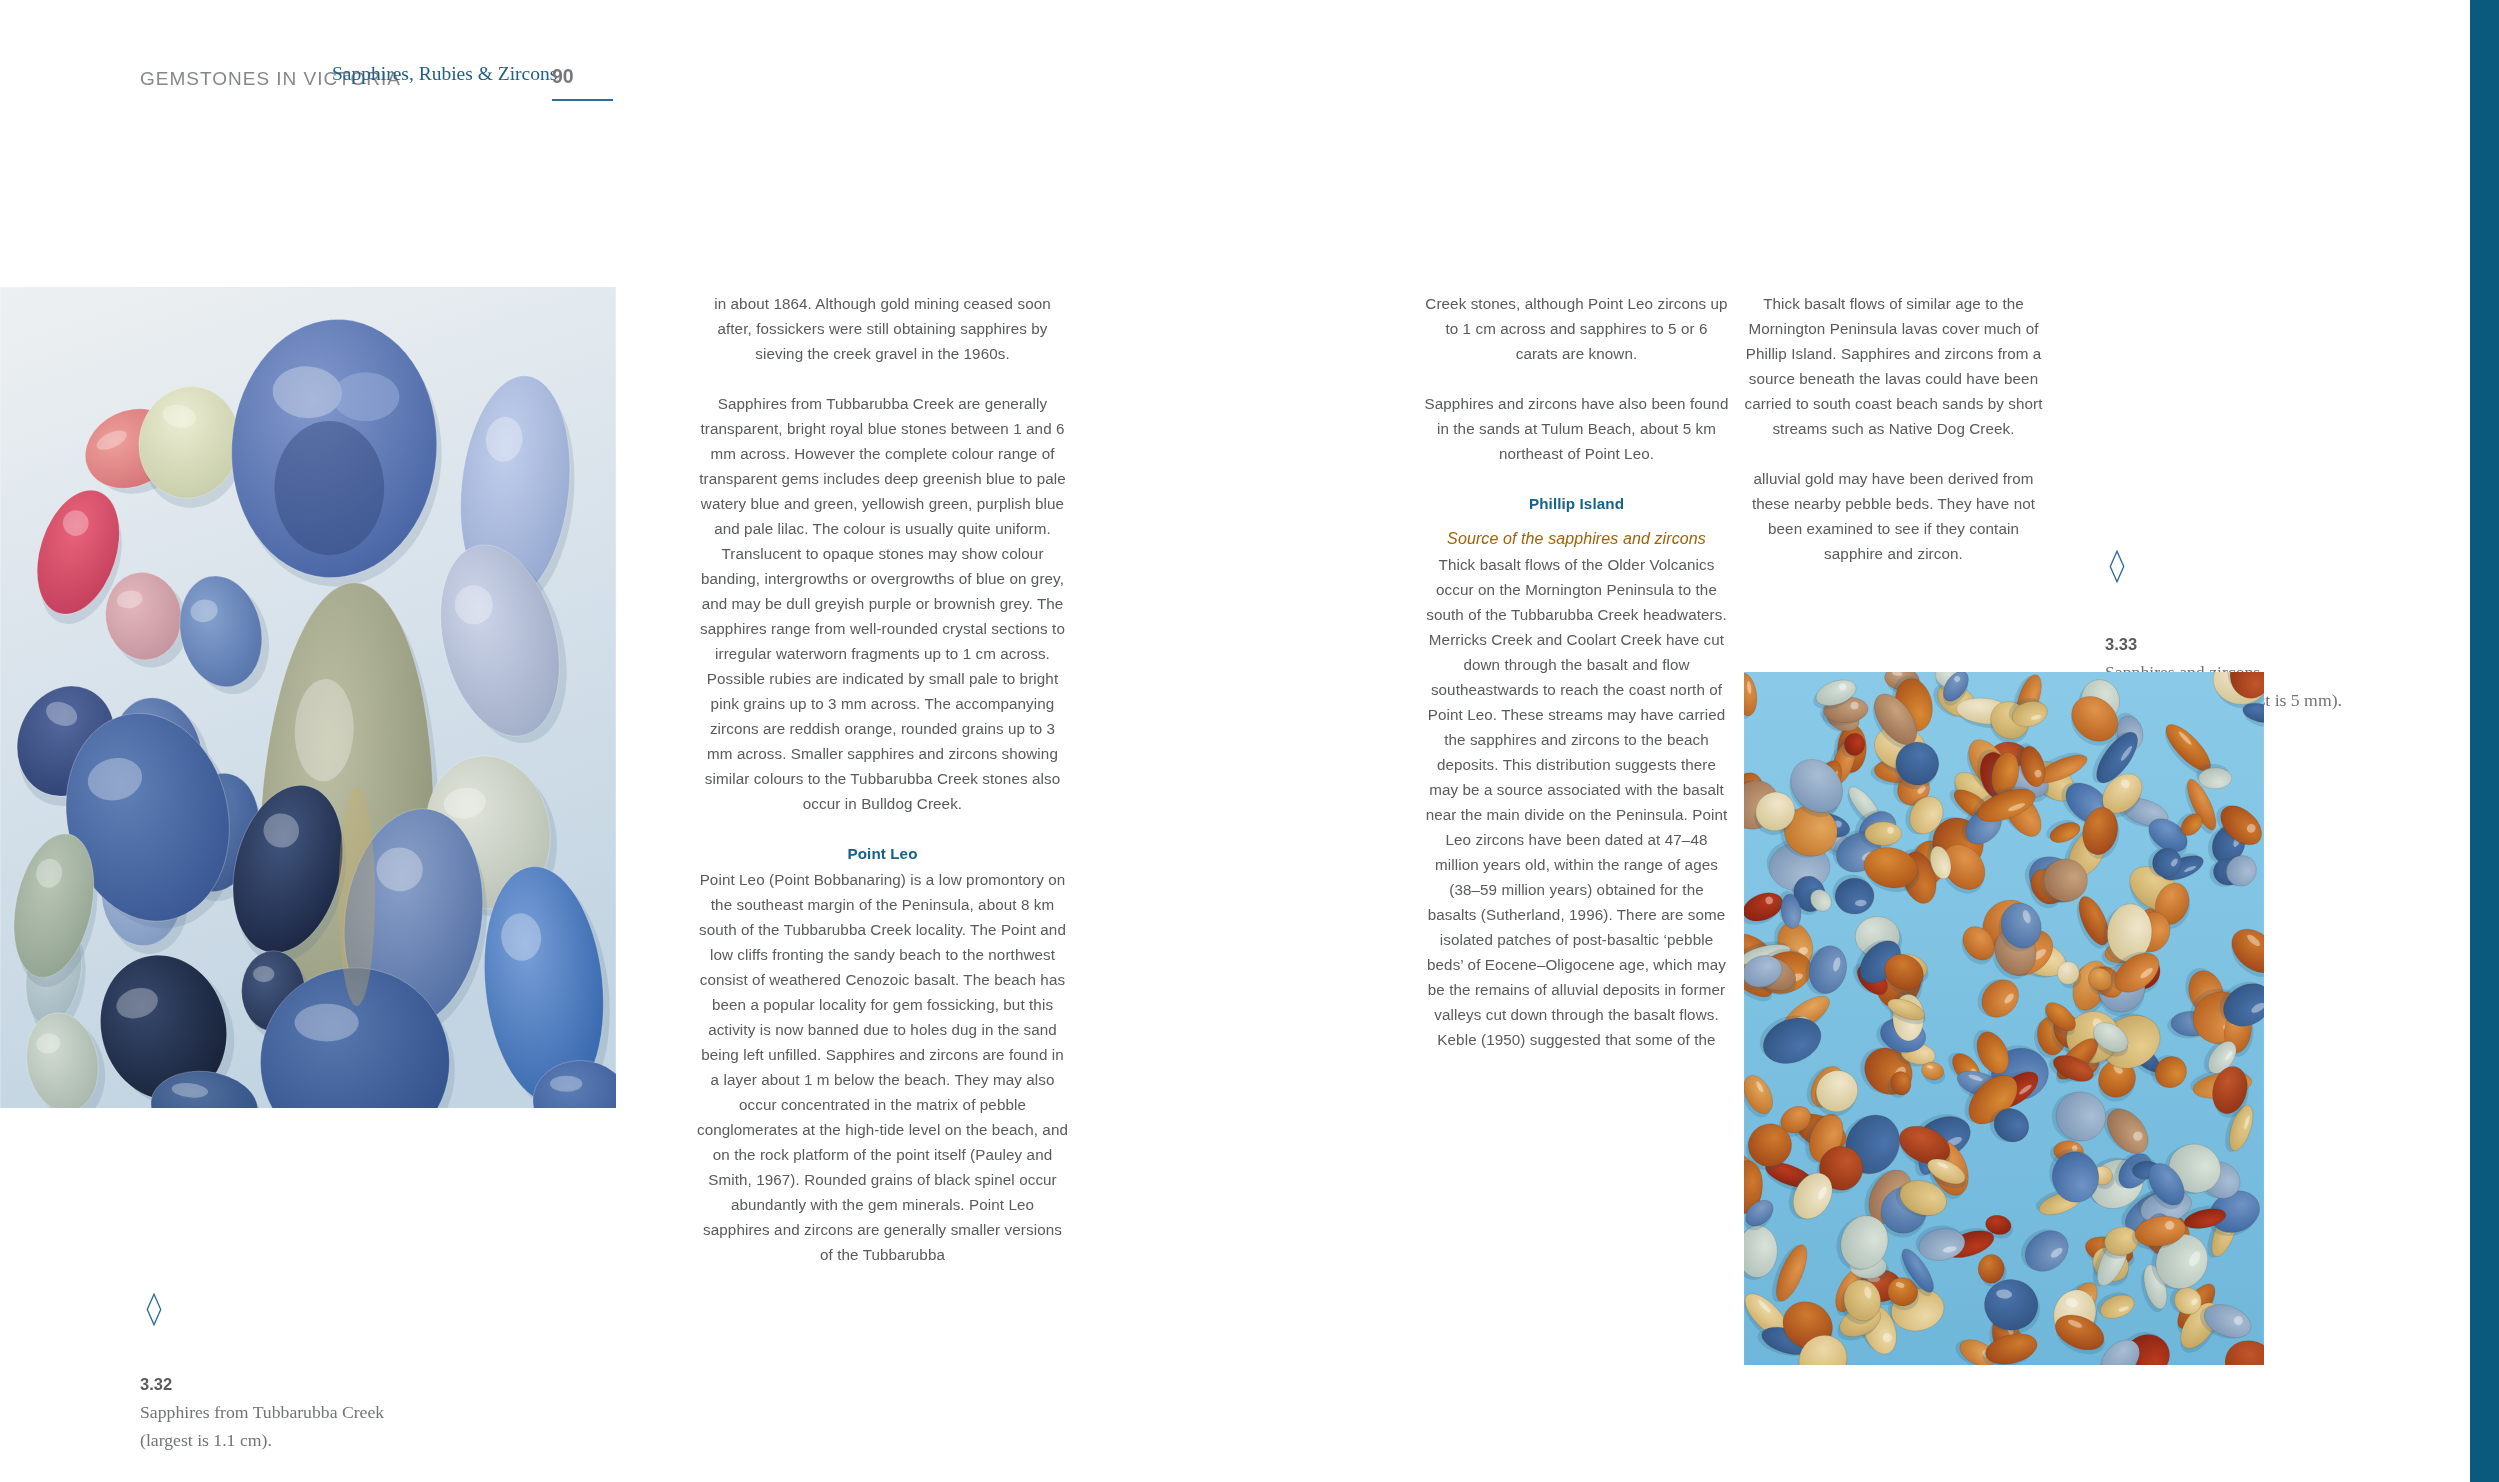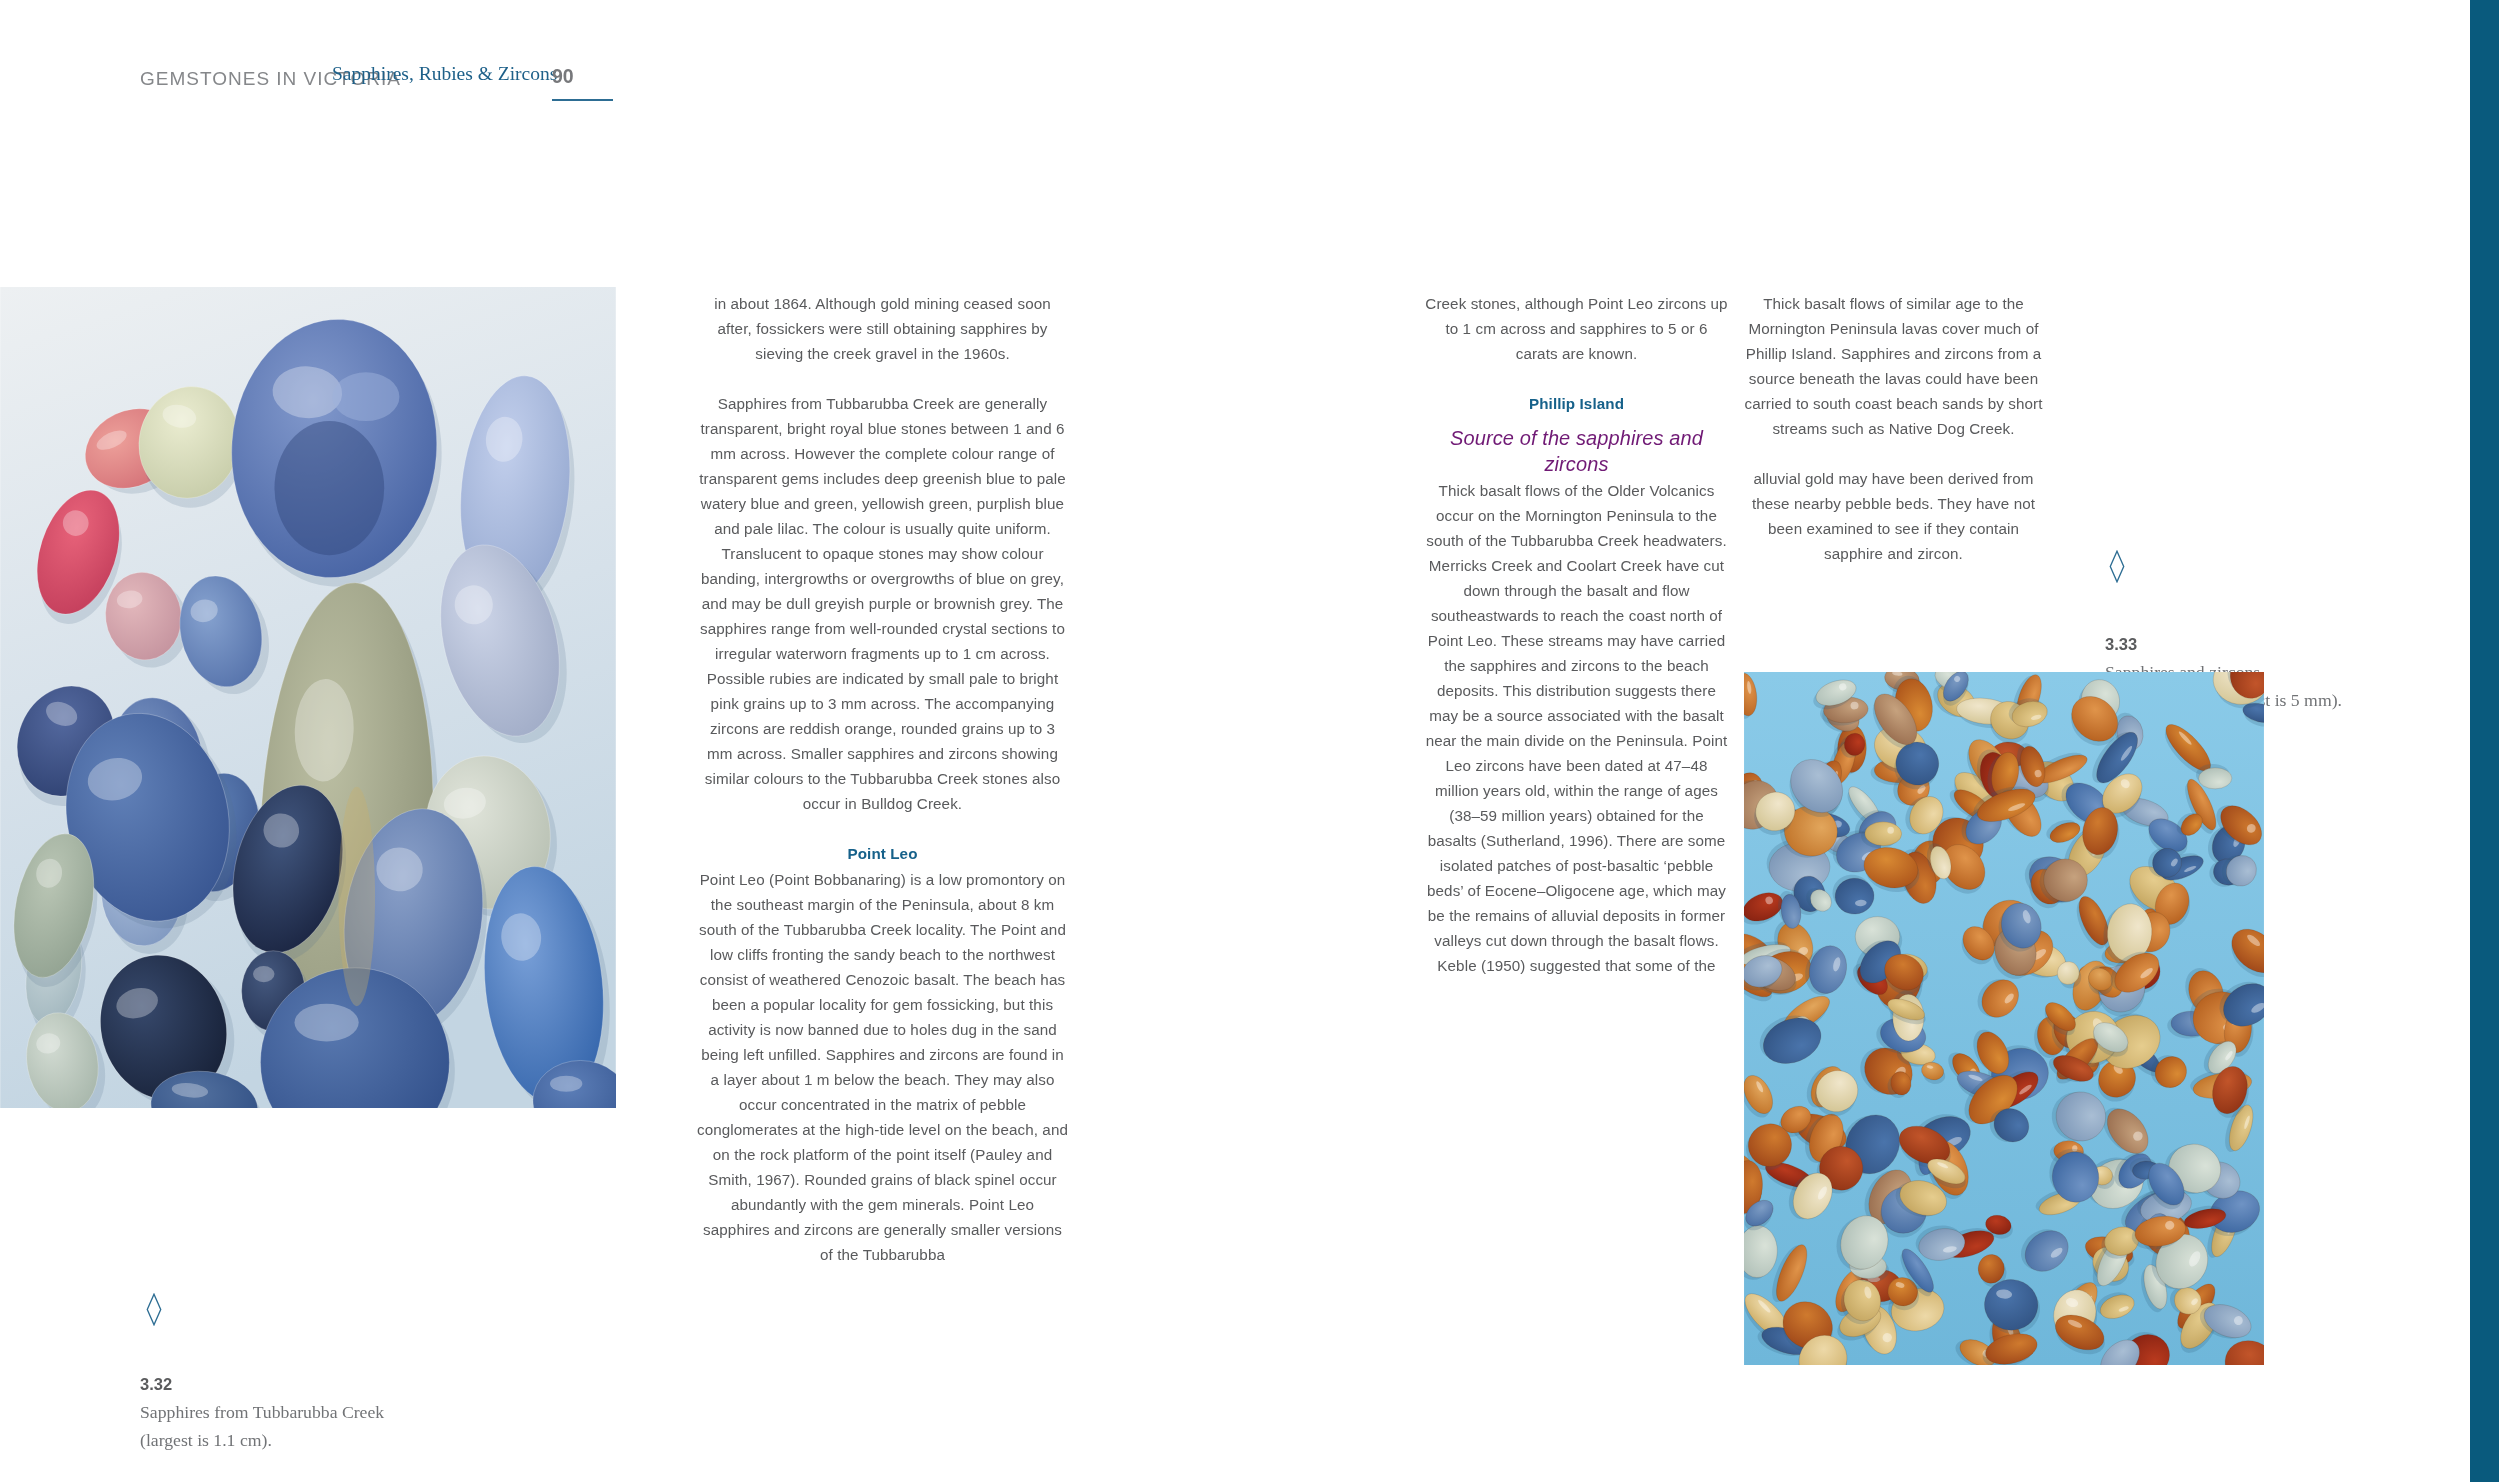--- a/index.html
+++ b/index.html
@@ -21,22 +21,22 @@
   }
   .page-rule{
     left:552px;top:99px;width:61px;height:1.8px;background:#2d6d93;
   }
   .col{position:absolute;font-size:15.2px;line-height:25px;color:#595a5c;letter-spacing:0.1px;text-align:center;}
   .col p{margin:0 0 25px 0;}
   .col h3{
     margin:6px 0 0 0;font-size:15.2px;line-height:25.6px;font-weight:bold;color:#16618a;
   }
   .col h4{
-    margin:9.8px 0 0 0;font-size:20px;line-height:25.6px;font-weight:normal;
-    font-style:italic;color:#701a75;
+    margin:9.8px 0 0 0;font-size:16px;line-height:25.6px;font-weight:normal;
+    font-style:italic;color:#a16207;
   }
   figure.photo{position:absolute;margin:0;padding:0;line-height:0;}
   .fig-caption{
     position:absolute;font-family:"Liberation Serif", serif;
     font-size:17.7px;line-height:28px;color:#717376;white-space:pre-line;
   }
   .fig-caption b{
     font-family:"Liberation Sans", sans-serif;font-size:16.5px;
     font-weight:bold;color:#5a5b5d;
   }
@@ -264,20 +264,21 @@
 
 <section class="col" style="left:696px;top:291px;width:373px">
   <p>in about 1864. Although gold mining ceased soon after, fossickers were still obtaining sapphires by sieving the creek gravel in the 1960s.</p>
   <p>Sapphires from Tubbarubba Creek are generally transparent, bright royal blue stones between 1 and 6 mm across. However the complete colour range of transparent gems includes deep greenish blue to pale watery blue and green, yellowish green, purplish blue and pale lilac. The colour is usually quite uniform. Translucent to opaque stones may show colour banding, intergrowths or overgrowths of blue on grey, and may be dull greyish purple or brownish grey. The sapphires range from well-rounded crystal sections to irregular waterworn fragments up to 1 cm across. Possible rubies are indicated by small pale to bright pink grains up to 3 mm across. The accompanying zircons are reddish orange, rounded grains up to 3 mm across. Smaller sapphires and zircons showing similar colours to the Tubbarubba Creek stones also occur in Bulldog Creek.</p>
   <h3>Point Leo</h3>
   <p>Point Leo (Point Bobbanaring) is a low promontory on the southeast margin of the Peninsula, about 8 km south of the Tubbarubba Creek locality. The Point and low cliffs fronting the sandy beach to the northwest consist of weathered Cenozoic basalt. The beach has been a popular locality for gem fossicking, but this activity is now banned due to holes dug in the sand being left unfilled. Sapphires and zircons are found in a layer about 1 m below the beach. They may also occur concentrated in the matrix of pebble conglomerates at the high-tide level on the beach, and on the rock platform of the point itself (Pauley and Smith, 1967). Rounded grains of black spinel occur abundantly with the gem minerals. Point Leo sapphires and zircons are generally smaller versions of the Tubbarubba</p>
 </section>
 
 <section class="col" style="left:1424px;top:291px;width:305px">
   <p>Creek stones, although Point Leo zircons up to 1 cm across and sapphires to 5 or 6 carats are known.</p>
+  <p>Sapphires and zircons have also been found in the sands at Tulum Beach, about 5 km northeast of Point Leo.</p>
   <h3>Phillip Island</h3>
   <h4>Source of the sapphires and zircons</h4>
   <p>Thick basalt flows of the Older Volcanics occur on the Mornington Peninsula to the south of the Tubbarubba Creek headwaters. Merricks Creek and Coolart Creek have cut down through the basalt and flow southeastwards to reach the coast north of Point Leo. These streams may have carried the sapphires and zircons to the beach deposits. This distribution suggests there may be a source associated with the basalt near the main divide on the Peninsula. Point Leo zircons have been dated at 47–48 million years old, within the range of ages (38–59 million years) obtained for the basalts (Sutherland, 1996). There are some isolated patches of post-basaltic ‘pebble beds’ of Eocene–Oligocene age, which may be the remains of alluvial deposits in former valleys cut down through the basalt flows. Keble (1950) suggested that some of the</p>
 </section>
 
 <section class="col" style="left:1744px;top:291px;width:299px">
   <p>Thick basalt flows of similar age to the Mornington Peninsula lavas cover much of Phillip Island. Sapphires and zircons from a source beneath the lavas could have been carried to south coast beach sands by short streams such as Native Dog Creek.</p>
   <p>alluvial gold may have been derived from these nearby pebble beds. They have not been examined to see if they contain sapphire and zircon.</p>
 </section>
 

